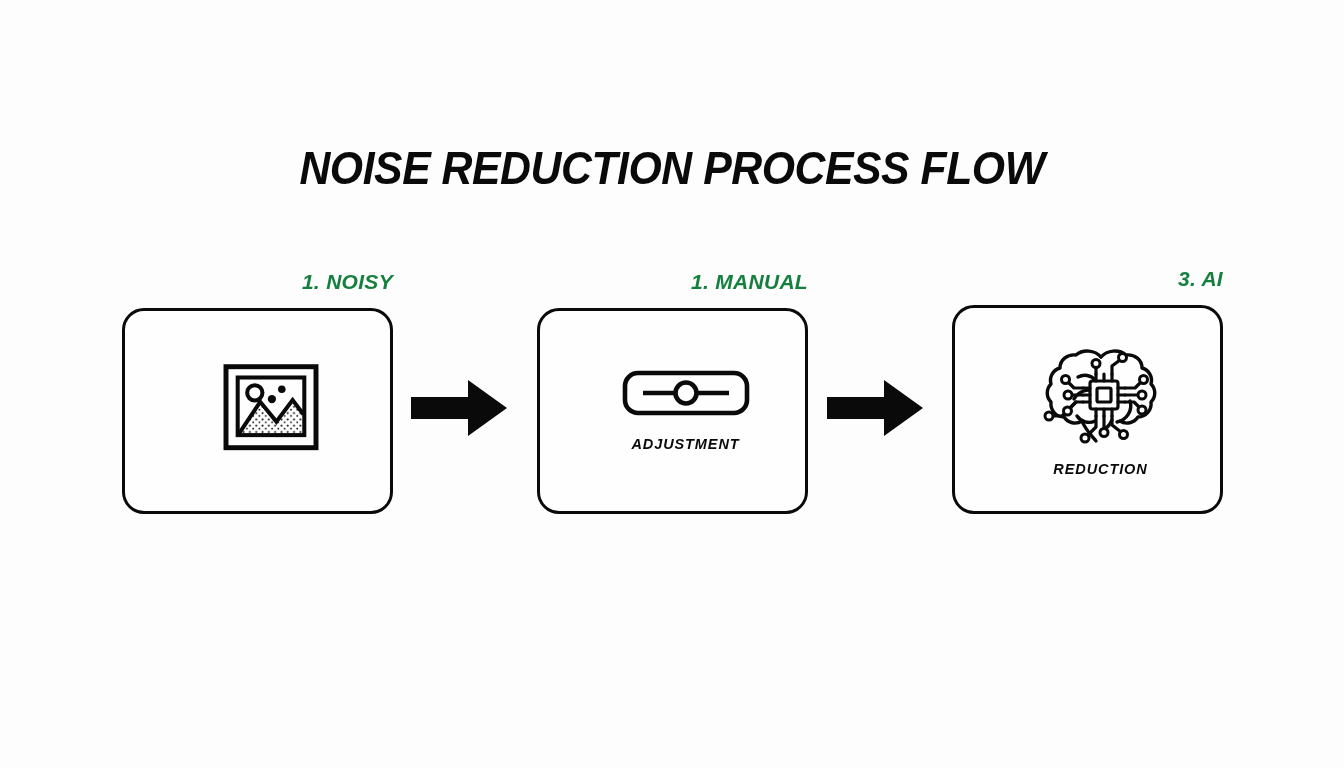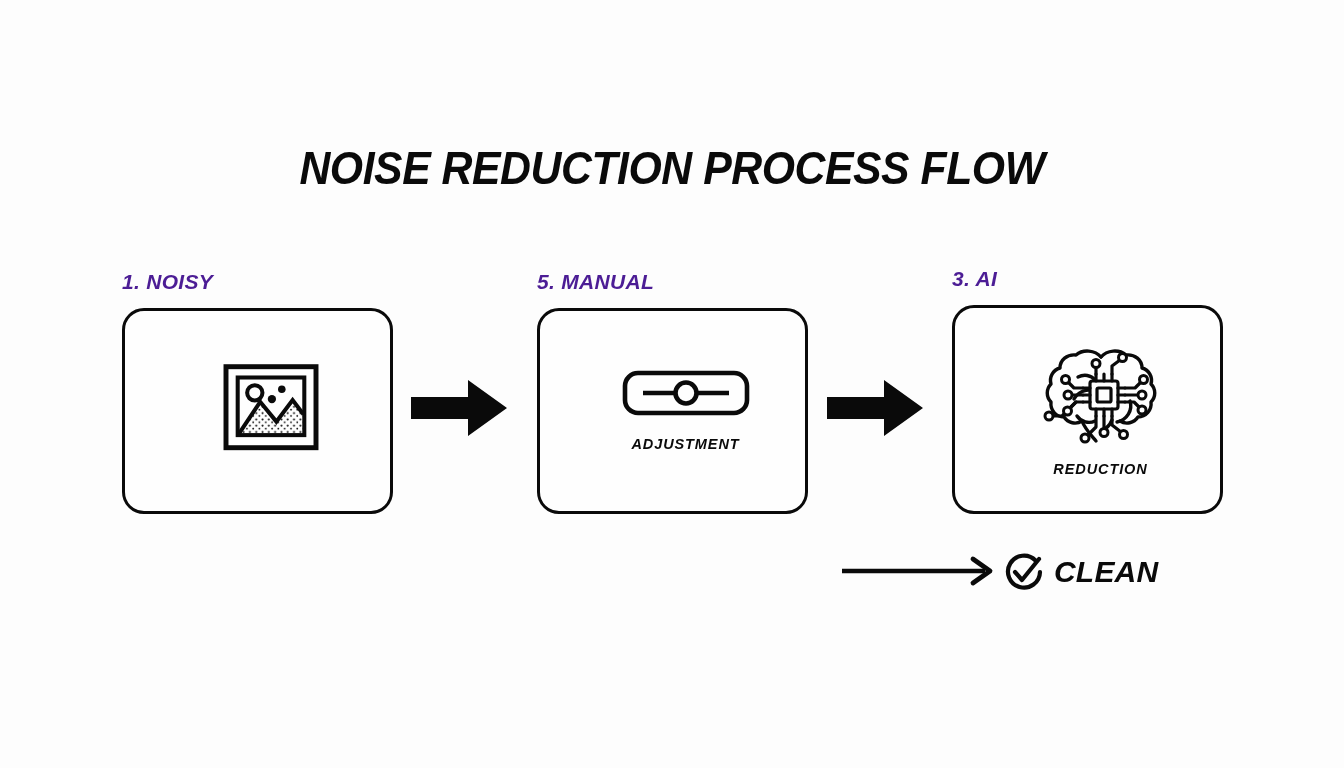--- a/index.html
+++ b/index.html
@@ -41,25 +41,25 @@
 
   
   .step {
     position: absolute;
   }
   .step-label {
     position: absolute;
     top: -38px;
     left: 0;
     width: 100%;
-    text-align: left;
+    text-align: right;
     font-size: 21px;
     font-weight: 700;
     letter-spacing: 0.3px;
-    color: #4c1d95;
+    color: #15803d;
     white-space: nowrap;
   }
   .card {
     position: absolute;
     left: 0;
     top: 0;
     box-sizing: border-box;
     border: 3.5px solid #0a0a0a;
     border-radius: 22px;
     background: #fefefe;
@@ -174,21 +174,21 @@
     </div>
   </div>
 
   <div class="block-arrow" id="block-arrow-1">
     <svg width="98" height="60" viewBox="0 0 98 60" aria-hidden="true">
       <path d="M0 19 L57 19 L57 2 L96 30 L57 58 L57 41 L0 41 Z" fill="#0a0a0a"></path>
     </svg>
   </div>
 
   <div class="step" id="step-2">
-    <div class="step-label">5. MANUAL</div>
+    <div class="step-label">1. MANUAL</div>
     <div class="card">
       <span class="icon-slot">
         <svg width="128" height="46" viewBox="0 0 128 46" aria-hidden="true">
           <rect x="3" y="3" width="122" height="40" rx="13" ry="13" fill="none" stroke="#0a0a0a" stroke-width="4.6"></rect>
           <line x1="21" y1="23" x2="55" y2="23" stroke="#0a0a0a" stroke-width="4.6" stroke-linecap="butt"></line>
           <line x1="73" y1="23" x2="107" y2="23" stroke="#0a0a0a" stroke-width="4.6" stroke-linecap="butt"></line>
           <circle cx="64" cy="23" r="10.5" fill="none" stroke="#0a0a0a" stroke-width="4.6"></circle>
         </svg>
       </span>
       <span class="card-caption">ADJUSTMENT</span>
@@ -276,30 +276,14 @@
             <circle cx="66" cy="89.5" r="4"></circle>
             <circle cx="85.5" cy="91.5" r="4"></circle>
             <circle cx="11" cy="73" r="4"></circle>
           </g>
         </svg>
       </span>
       <span class="card-caption">REDUCTION</span>
     </div>
   </div>
 
-  <div id="outcome-row">
-    <div id="outcome-arrow">
-      <svg width="155" height="34" viewBox="0 0 155 34" aria-hidden="true">
-        <line x1="2" y1="17" x2="145" y2="17" stroke="#0a0a0a" stroke-width="4.4" stroke-linecap="butt"></line>
-        <polyline points="133,5 150,17 133,29" fill="none" stroke="#0a0a0a" stroke-width="4.8" stroke-linecap="round" stroke-linejoin="round"></polyline>
-      </svg>
-    </div>
-    <div id="check-icon">
-      <svg width="44" height="44" viewBox="0 0 44 44" aria-hidden="true">
-        <path d="M33.5 10.5
-                 A16 16 0 1 0 38 22" fill="none" stroke="#0a0a0a" stroke-width="4.2" stroke-linecap="round"></path>
-        <polyline points="13,22 20,30 37,9" fill="none" stroke="#0a0a0a" stroke-width="4.2" stroke-linecap="round" stroke-linejoin="round"></polyline>
-      </svg>
-    </div>
-    <div id="outcome-label">CLEAN</div>
-  </div>
 
 </div>
 
 </body></html>

